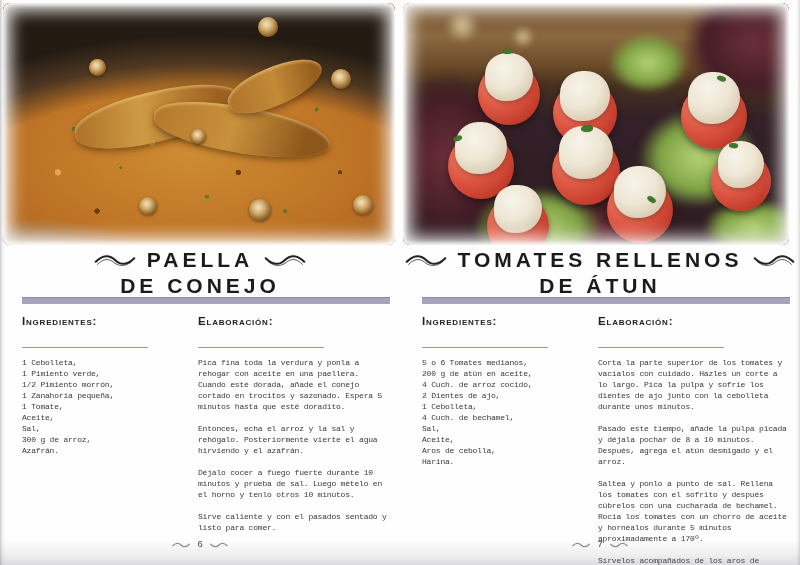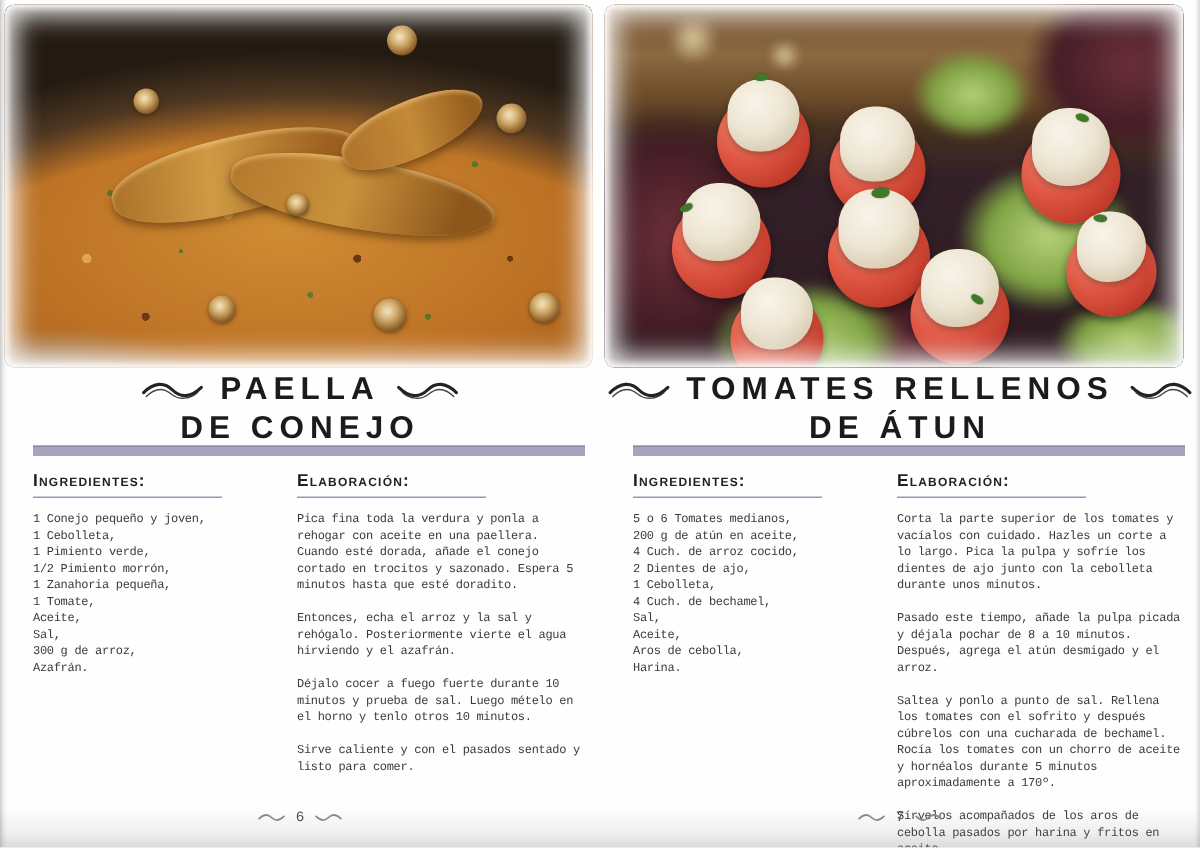--- a/index.html
+++ b/index.html
@@ -101,21 +101,21 @@
   .flip{transform:scaleX(-1);}
 
   .accent-bar{position:absolute;top:297px;left:22px;width:368px;height:6px;
     background:#a7a3bd;border-top:1px solid #8d88a8;}
 
   .col{position:absolute;top:311px;}
   .col-ing{left:22px;width:170px;}
   .col-elab{left:198px;width:192px;}
   .col h3{margin:0;display:inline-block;min-width:126px;
     font-size:11.5px;font-weight:700;font-variant:small-caps;letter-spacing:.8px;color:#222;
-    border-bottom:1px solid #9a95b8;padding-bottom:4px;}
+    border-bottom:1px solid #9a95b8;padding-bottom:20px;}
   .body-list{margin-top:9px;font-family:"Liberation Mono",monospace;
     font-size:8px;letter-spacing:-.2px;line-height:11px;color:#3a3a3a;}
   .body-list .para{margin:0 0 11px 0;}
   .body-list .line{margin:0;}
 
   .pagenum{position:absolute;top:539px;left:0;width:100%;
     display:flex;align-items:center;justify-content:center;gap:7px;
     font-family:"Liberation Mono",monospace;font-size:9.5px;color:#4a4a4a;}
 
   
@@ -163,21 +163,20 @@
       <div class="title-row">
         <span class="title-text">DE CONEJO</span>
       </div>
     </div>
 
     <div class="accent-bar"></div>
 
     <div class="col col-ing">
       <h3>Ingredientes:</h3>
       <div class="body-list">
-          <div class="line">1 Conejo pequeño y joven,</div>
           <div class="line">1 Cebolleta,</div>
           <div class="line">1 Pimiento verde,</div>
           <div class="line">1/2 Pimiento morrón,</div>
           <div class="line">1 Zanahoria pequeña,</div>
           <div class="line">1 Tomate,</div>
           <div class="line">Aceite,</div>
           <div class="line">Sal,</div>
           <div class="line">300 g de arroz,</div>
           <div class="line">Azafrán.</div>
         </div>

